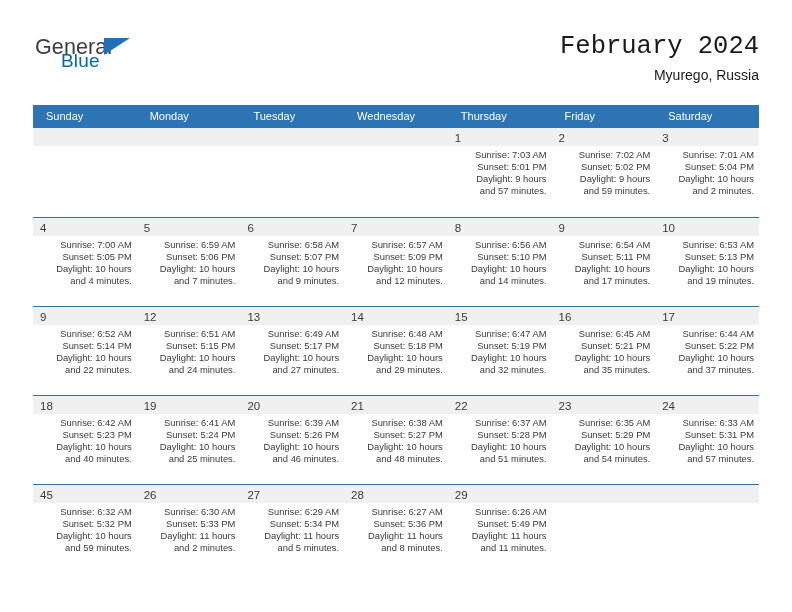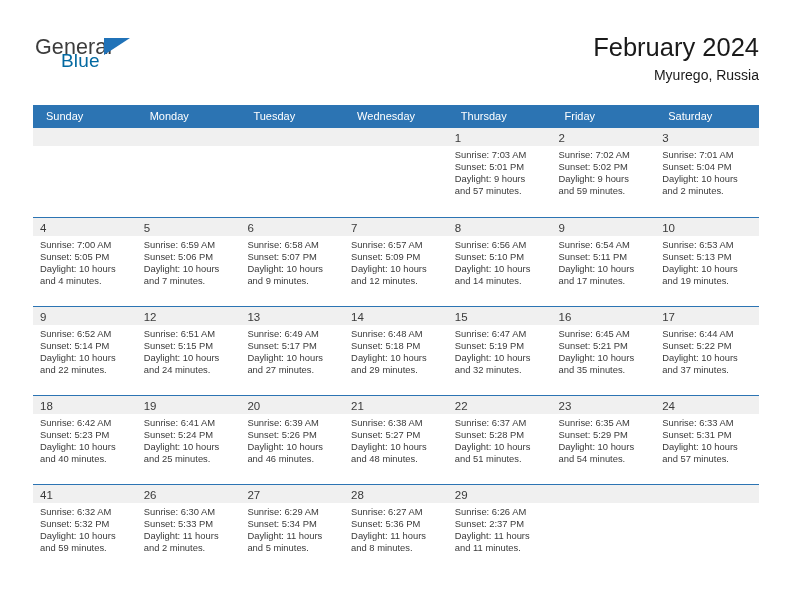--- a/index.html
+++ b/index.html
@@ -54,20 +54,21 @@
   .title-wrap {
     position: absolute;
     right: 0; top: 0;
     text-align: right;
   }
   .cal-title {
     font-size: 25.5px;
     color: #1a1a1a;
     line-height: 34px;
     white-space: nowrap;
+    font-family: Liberation Mono, monospace;
   }
   .cal-sub {
     font-size: 14px;
     color: #1a1a1a;
     line-height: 22px;
     margin-top: 0;
     white-space: nowrap;
   }
 
   
@@ -104,20 +105,21 @@
     color: #3a3a3a;
     padding: 3px 0 0 7px;
     line-height: 14px;
   }
   td.empty .daynum { background: #f0f0f0; }
   .info {
     padding: 3px 5px 0 7px;
     font-size: 9.4px;
     line-height: 12.1px;
     color: #3a3a3a;
+    text-align: right;
   }
   .info div { white-space: nowrap; }
 </style>
 </head>
 <body>
 
 <div class="page">
 
   <div class="top">
 
@@ -382,21 +384,21 @@
             <div class="info">
               <div>Sunrise: 6:33 AM</div>
               <div>Sunset: 5:31 PM</div>
               <div>Daylight: 10 hours</div>
               <div>and 57 minutes.</div>
             </div>
           </td>
         </tr>
         <tr class="week">
           <td class="day-cell">
-            <div class="daynum">41</div>
+            <div class="daynum">45</div>
             <div class="info">
               <div>Sunrise: 6:32 AM</div>
               <div>Sunset: 5:32 PM</div>
               <div>Daylight: 10 hours</div>
               <div>and 59 minutes.</div>
             </div>
           </td>
           <td class="day-cell">
             <div class="daynum">26</div>
             <div class="info">
@@ -421,21 +423,21 @@
               <div>Sunrise: 6:27 AM</div>
               <div>Sunset: 5:36 PM</div>
               <div>Daylight: 11 hours</div>
               <div>and 8 minutes.</div>
             </div>
           </td>
           <td class="day-cell">
             <div class="daynum">29</div>
             <div class="info">
               <div>Sunrise: 6:26 AM</div>
-              <div>Sunset: 2:37 PM</div>
+              <div>Sunset: 5:49 PM</div>
               <div>Daylight: 11 hours</div>
               <div>and 11 minutes.</div>
             </div>
           </td>
           <td class="day-cell empty">
             <div class="daynum"></div>
             <div class="info"></div>
           </td>
           <td class="day-cell empty">
             <div class="daynum"></div>

